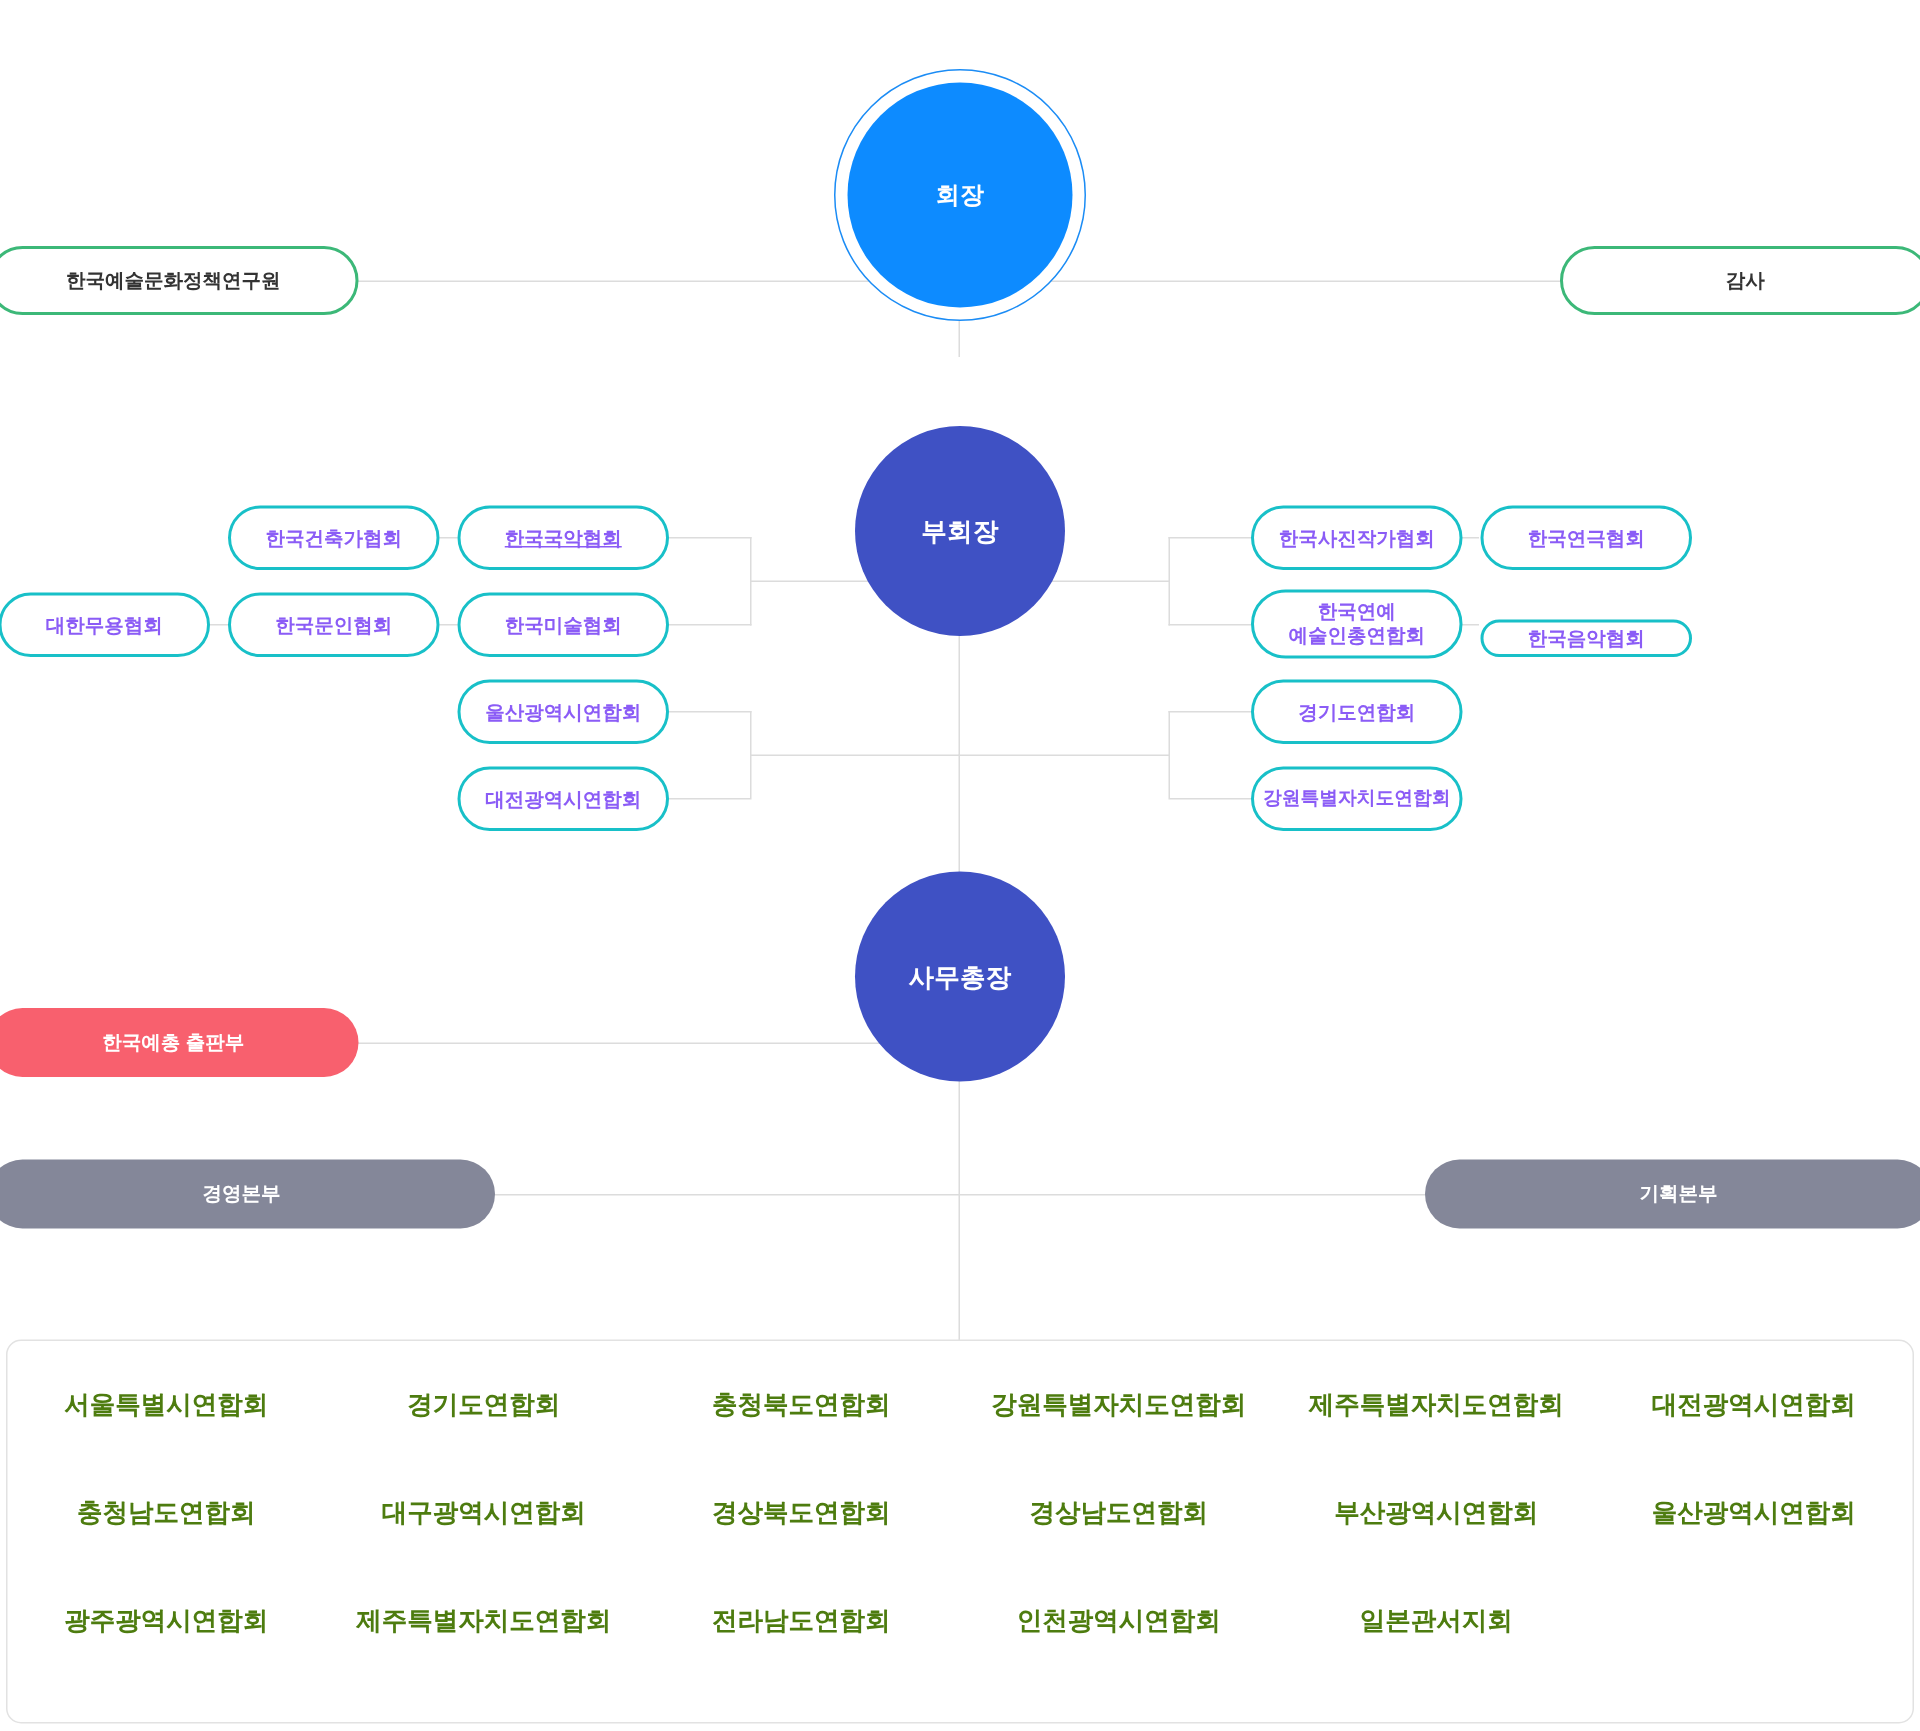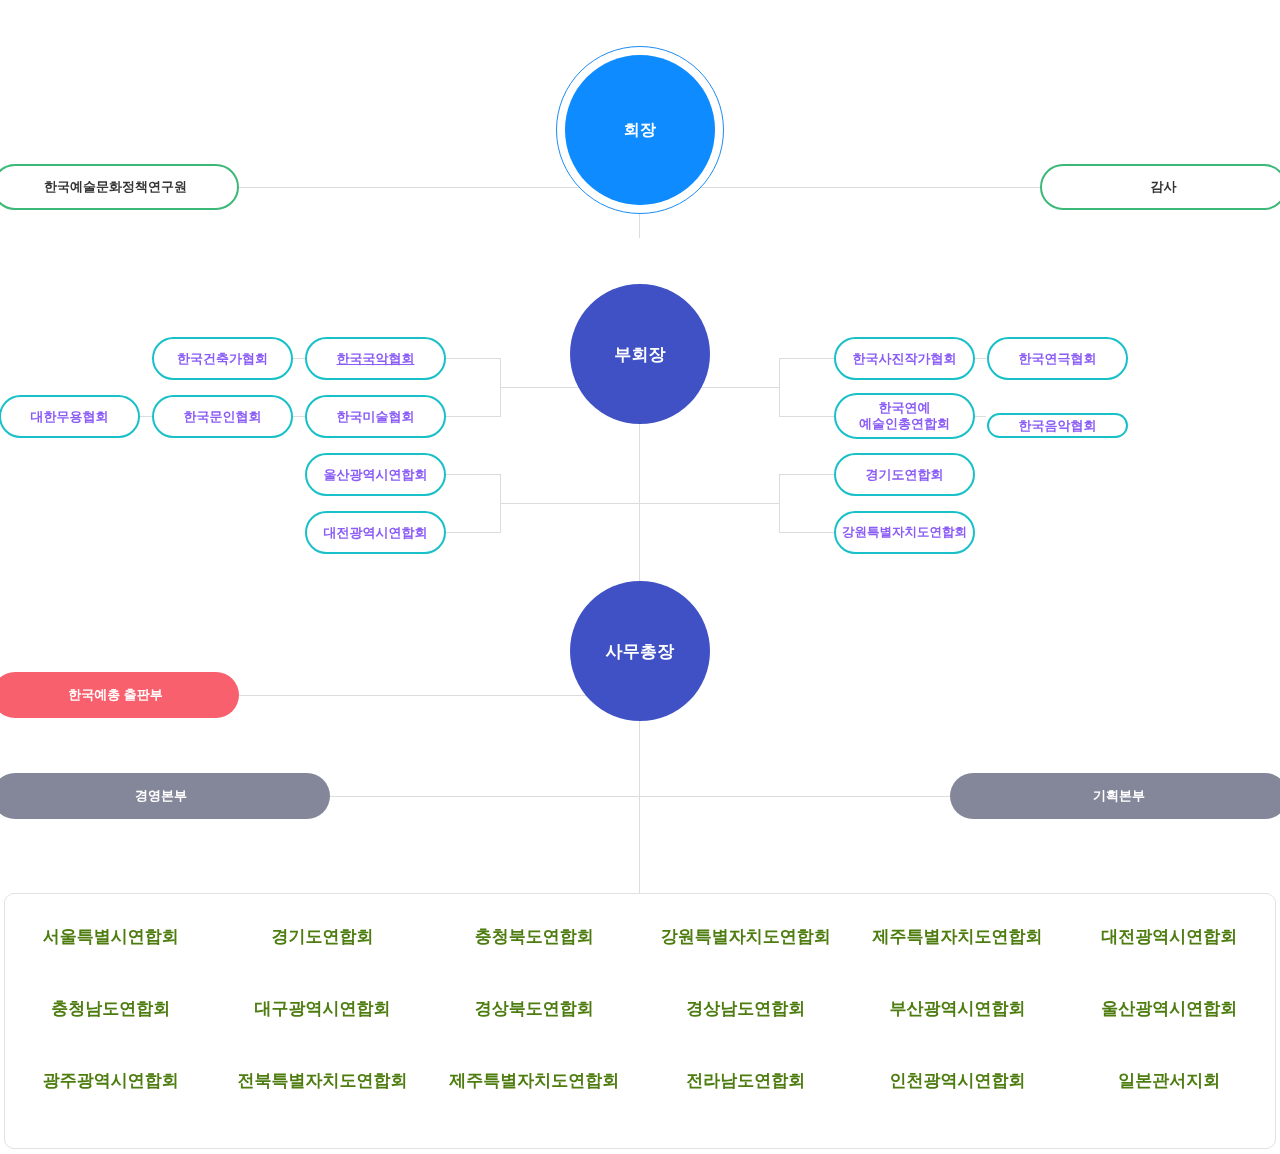--- a/index.html
+++ b/index.html
@@ -188,21 +188,20 @@
         <div class="branch-cell">강원특별자치도연합회</div>
         <div class="branch-cell">제주특별자치도연합회</div>
         <div class="branch-cell">대전광역시연합회</div>
         <div class="branch-cell">충청남도연합회</div>
         <div class="branch-cell">대구광역시연합회</div>
         <div class="branch-cell">경상북도연합회</div>
         <div class="branch-cell">경상남도연합회</div>
         <div class="branch-cell">부산광역시연합회</div>
         <div class="branch-cell">울산광역시연합회</div>
         <div class="branch-cell">광주광역시연합회</div>
-        <div class="branch-cell">전북특별자치도연합회</div>
         <div class="branch-cell">제주특별자치도연합회</div>
         <div class="branch-cell">전라남도연합회</div>
         <div class="branch-cell">인천광역시연합회</div>
         <div class="branch-cell">일본관서지회</div>
         <div class="branch-cell empty"></div>
         <div class="branch-cell empty"></div>
         <div class="branch-cell empty"></div>
         <div class="branch-cell empty"></div>
         <div class="branch-cell empty"></div>
       </div>

